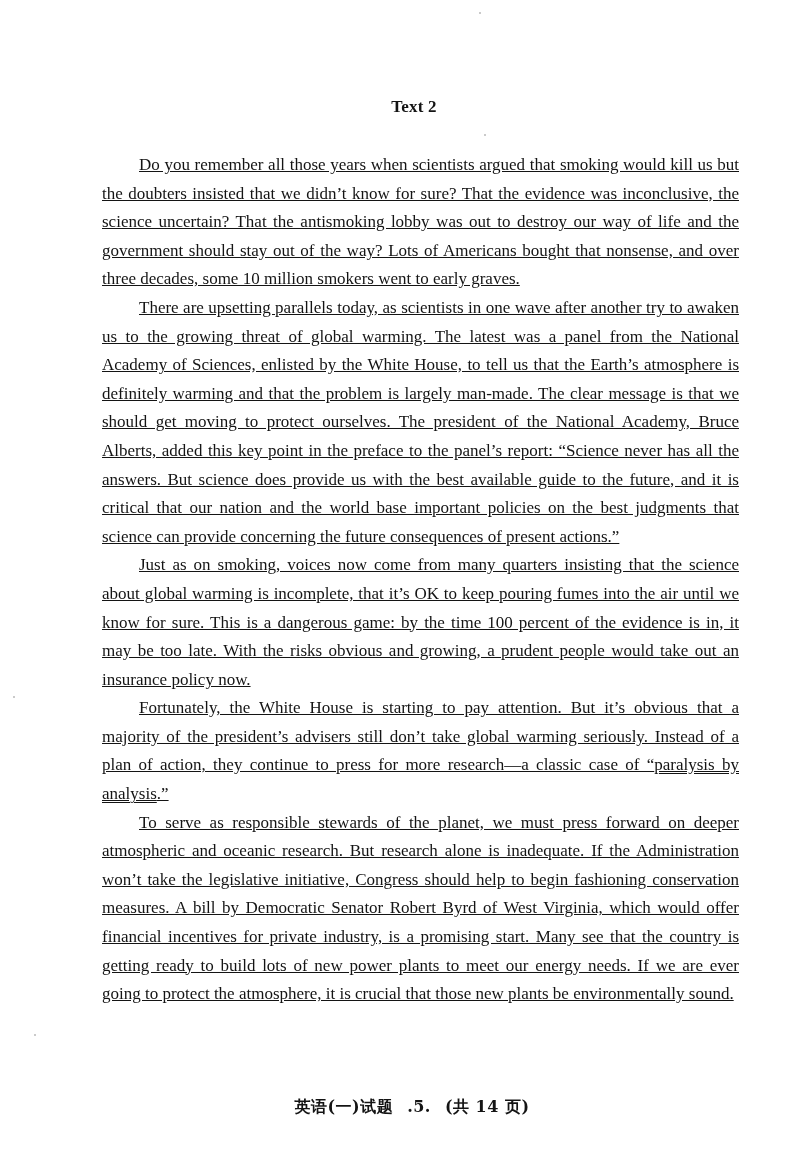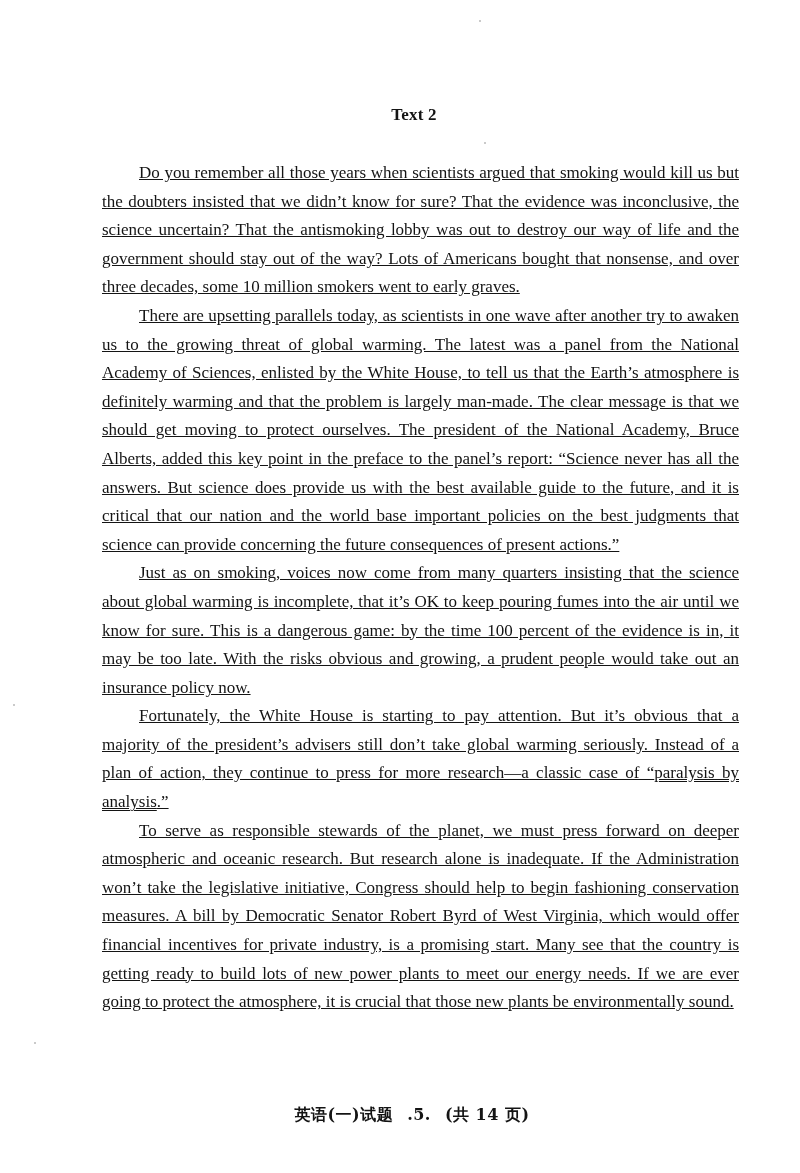--- a/index.html
+++ b/index.html
@@ -11,21 +11,21 @@
       width: 800px;
       height: 1173px;
       position: relative;
       overflow: hidden;
       color: #141414;
       font-family: "Liberation Serif", "DejaVu Serif", serif;
     }
     .page {
       position: absolute;
       left: 0;
-      top: 16px;
+      top: 8px;
       width: 800px;
       height: 984px;
     }
     .heading {
       position: absolute;
       left: 0;
       width: 828px;
       top: 87px;
       text-align: center;
       font-weight: bold;

